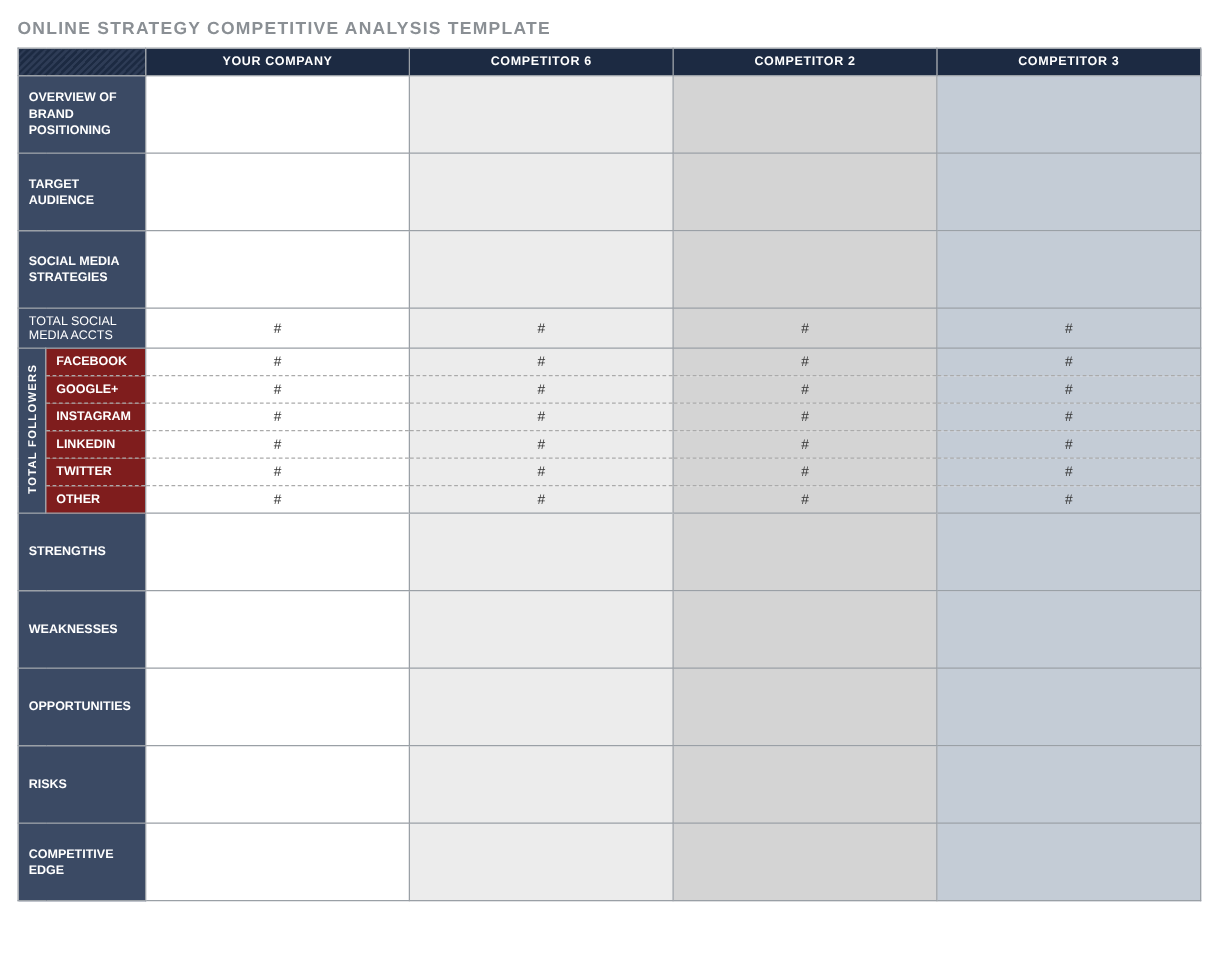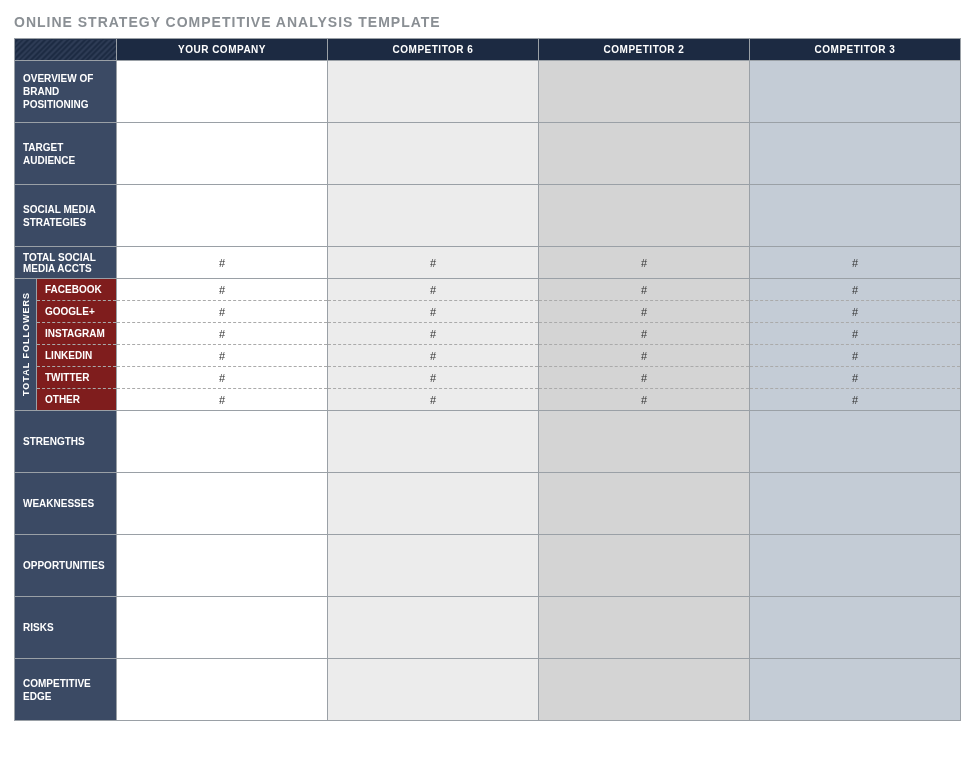--- a/index.html
+++ b/index.html
@@ -52,21 +52,21 @@
     color: #ffffff;
     font-weight: bold;
     padding: 6px 8px;
     text-align: left;
     line-height: 1.3;
     margin-left: 35px;
   }
   .row-label-slim {
     background: #3b4a64;
     color: #ffffff;
-    font-weight: bold;
+    font-weight: normal;
     padding: 4px 8px;
     text-align: left;
     height: 24px;
   }
   .sub-label {
     background: #7f1d1d;
     color: #ffffff;
     font-weight: bold;
     padding: 3px 8px;
     text-align: left;

